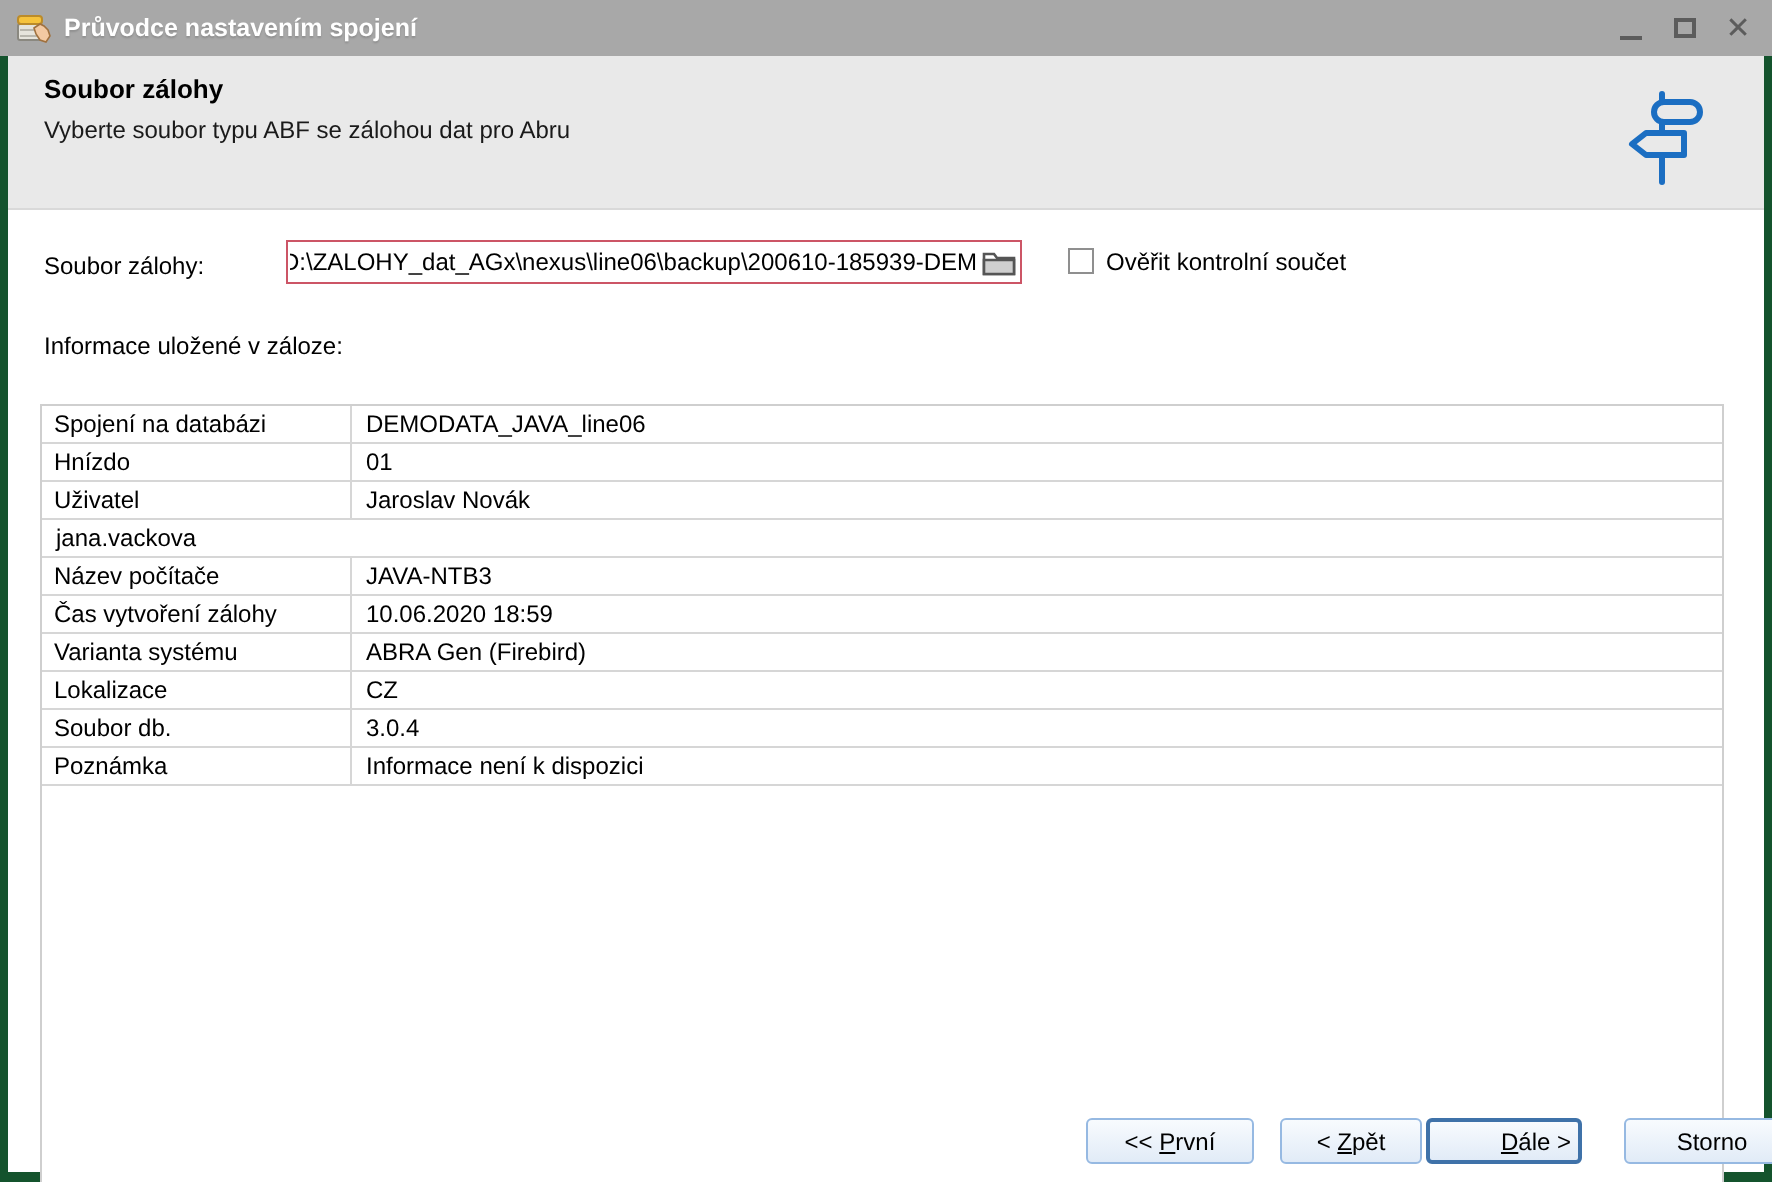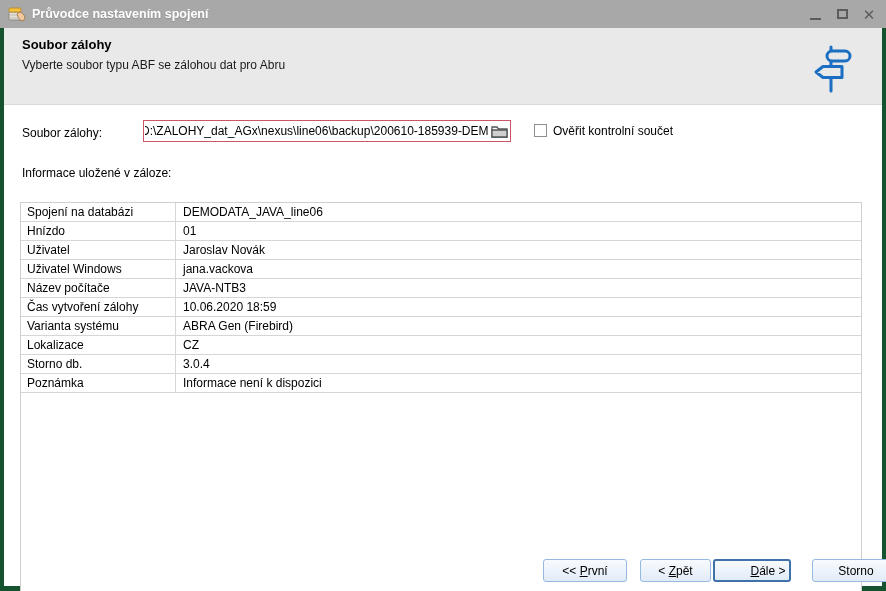--- a/index.html
+++ b/index.html
@@ -147,41 +147,40 @@
       </div>
       <div class="trow">
         <div class="tcell-label">Hnízdo</div>
         <div class="tcell-value">01</div>
       </div>
       <div class="trow">
         <div class="tcell-label">Uživatel</div>
         <div class="tcell-value">Jaroslav Novák</div>
       </div>
       <div class="trow">
-        <div class="tcell-label">Uživatel Windows</div>
         <div class="tcell-value">jana.vackova</div>
       </div>
       <div class="trow">
         <div class="tcell-label">Název počítače</div>
         <div class="tcell-value">JAVA-NTB3</div>
       </div>
       <div class="trow">
         <div class="tcell-label">Čas vytvoření zálohy</div>
         <div class="tcell-value">10.06.2020 18:59</div>
       </div>
       <div class="trow">
         <div class="tcell-label">Varianta systému</div>
         <div class="tcell-value">ABRA Gen (Firebird)</div>
       </div>
       <div class="trow">
         <div class="tcell-label">Lokalizace</div>
         <div class="tcell-value">CZ</div>
       </div>
       <div class="trow">
-        <div class="tcell-label">Storno db.</div>
+        <div class="tcell-label">Soubor db.</div>
         <div class="tcell-value">3.0.4</div>
       </div>
       <div class="trow">
         <div class="tcell-label">Poznámka</div>
         <div class="tcell-value">Informace není k dispozici</div>
       </div>
     </div>
 
     <button class="btn" id="btn-first"><span>&lt;&lt; </span><span class="mn">P</span><span>rvní</span></button>
     <button class="btn" id="btn-back"><span>&lt; </span><span class="mn">Z</span><span>pět</span></button>

